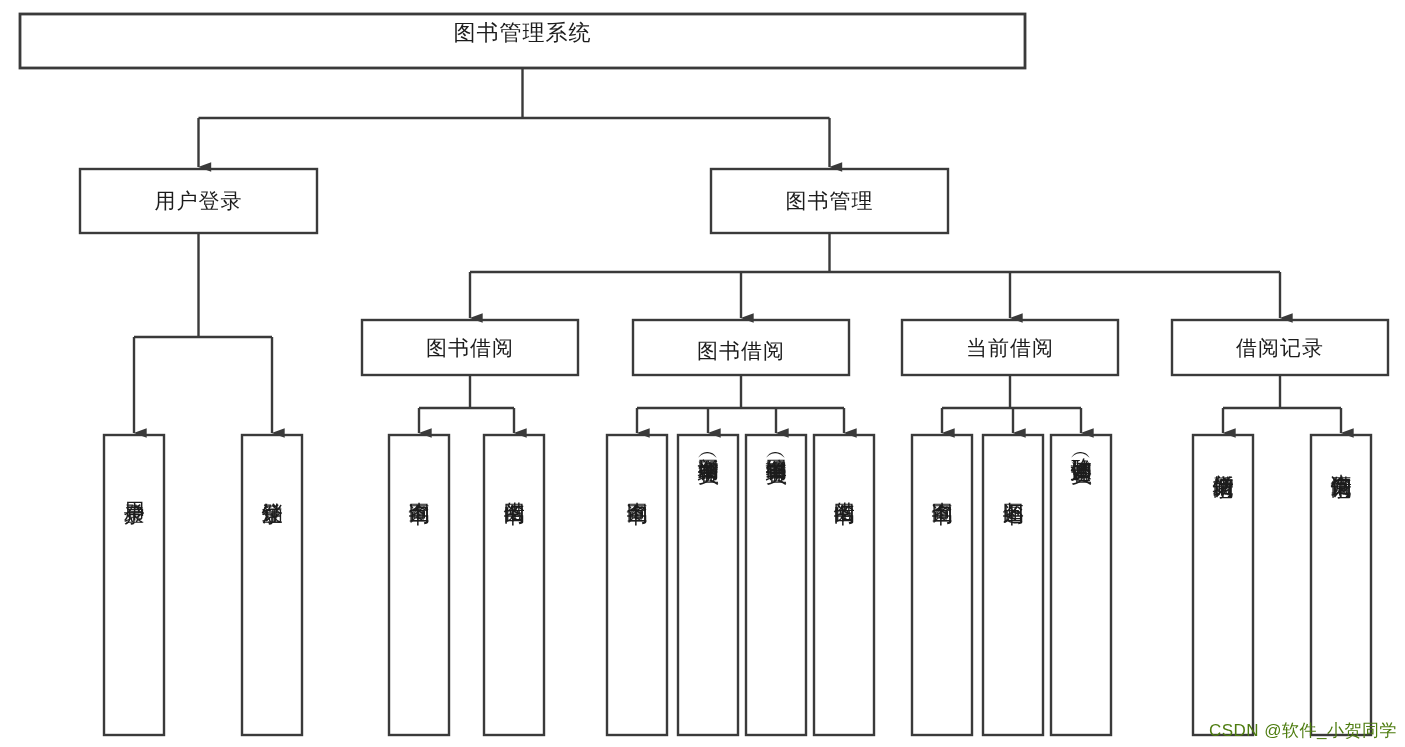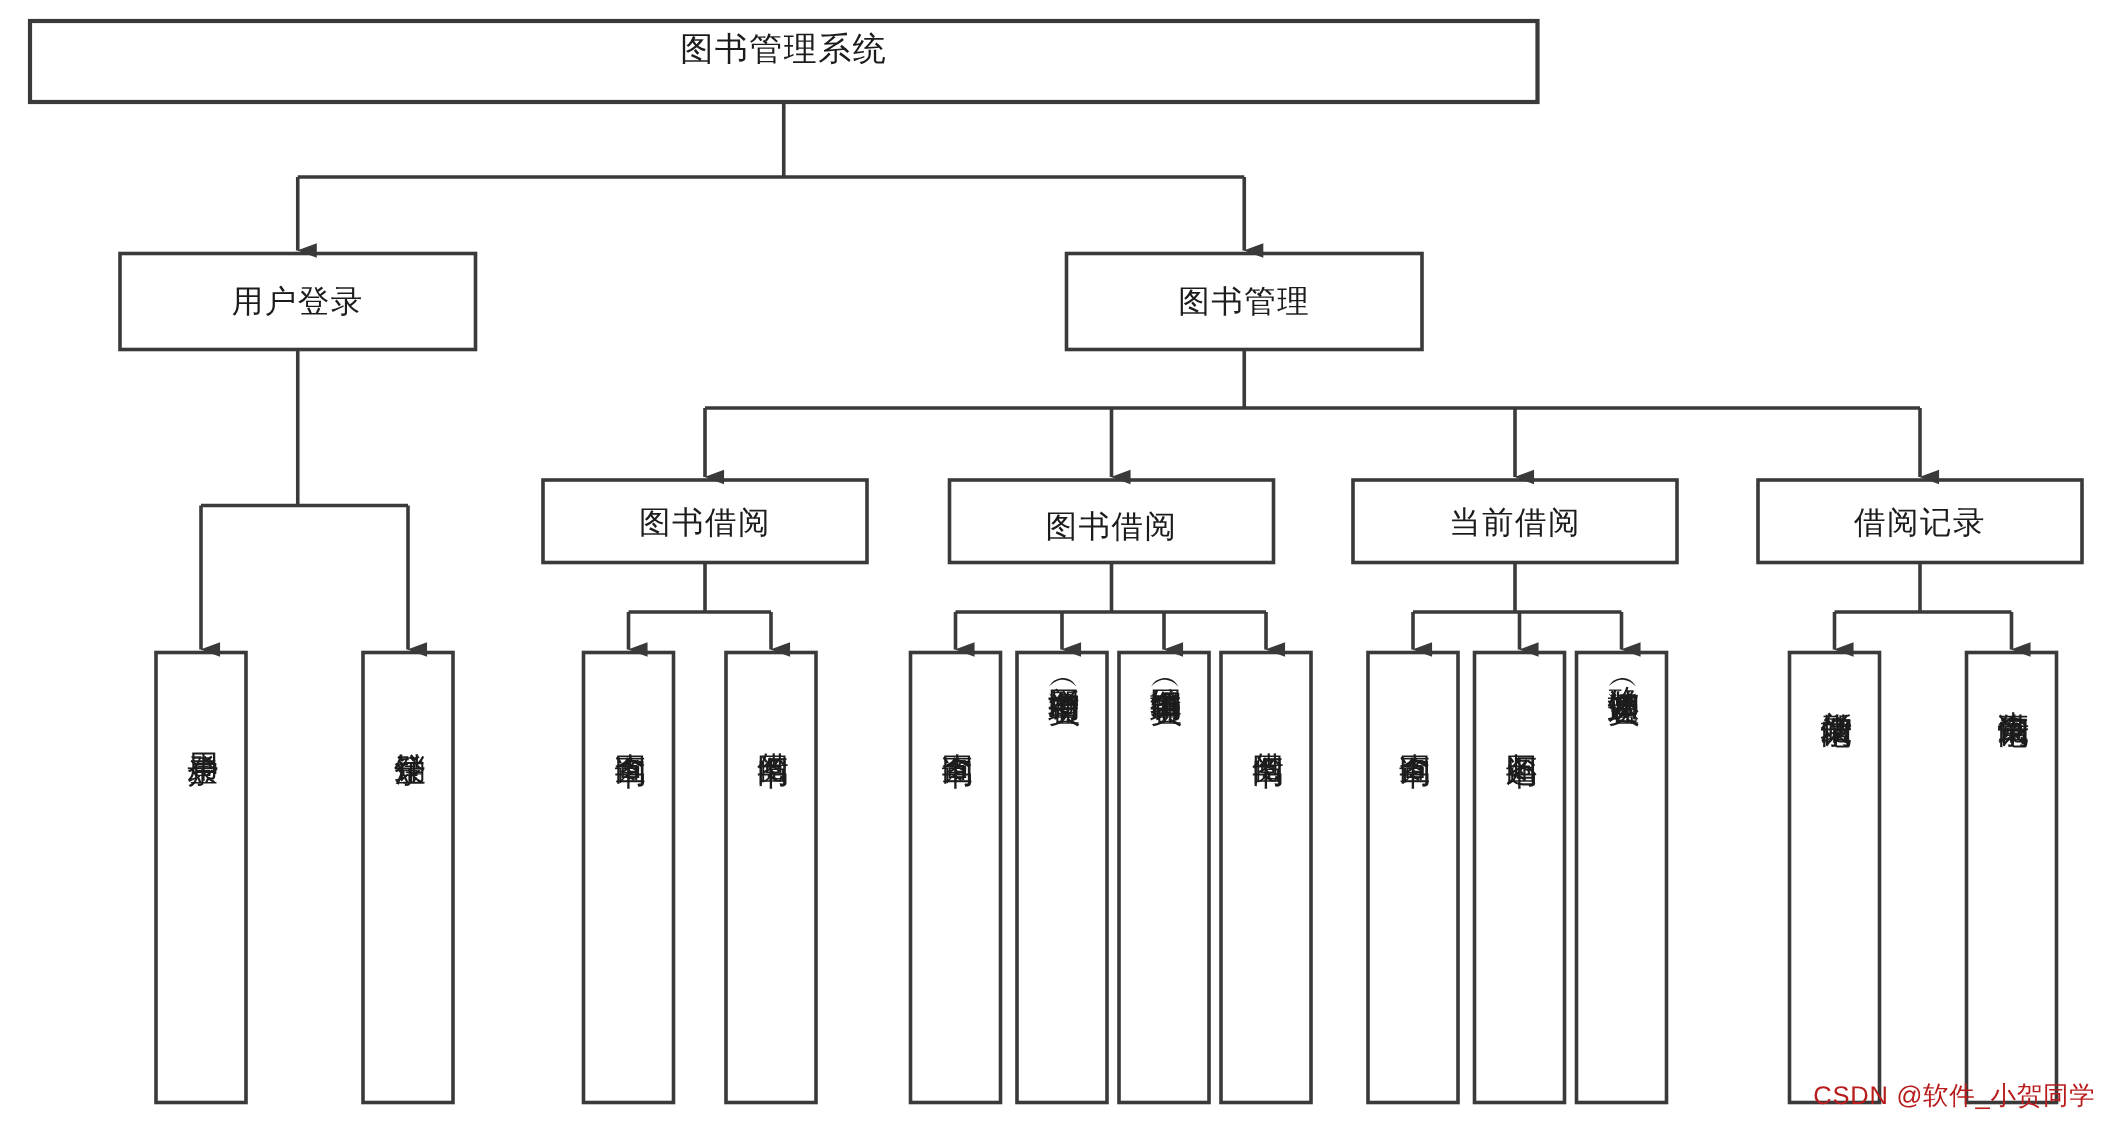--- a/index.html
+++ b/index.html
@@ -43,21 +43,21 @@
   .arrow-head {
     fill: #3a3a3a;
     stroke: none;
   }
   .watermark {
     position: absolute;
     right: 8px;
     bottom: 5px;
     font-family: "Liberation Sans", "DejaVu Sans", sans-serif;
     font-size: 17px;
-    color: #b91c1c;
+    color: #4d7c0f;
     letter-spacing: 0.5px;
     white-space: nowrap;
     user-select: none;
   }
   .vlabel-wrap {
     position: absolute;
     display: flex;
     align-items: flex-start;
     justify-content: center;
     pointer-events: none;

